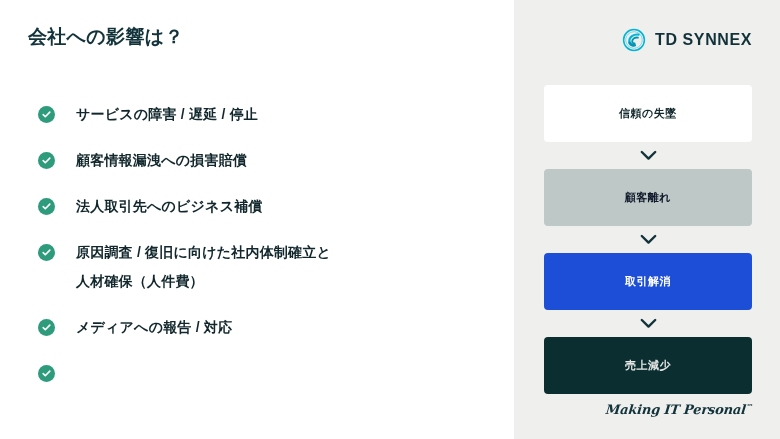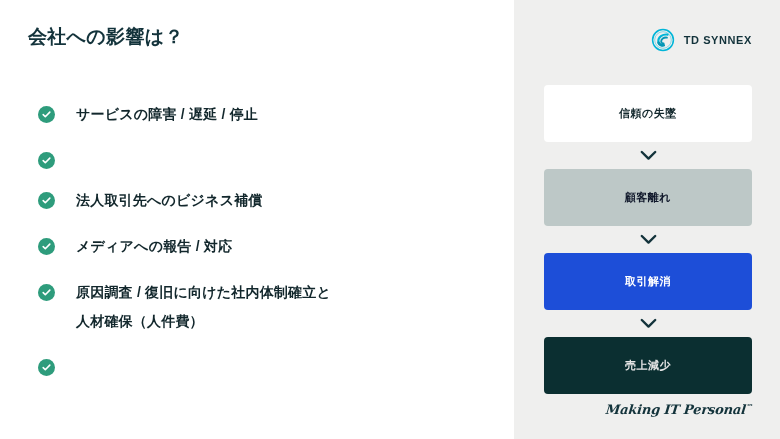--- a/index.html
+++ b/index.html
@@ -91,21 +91,21 @@
     top: 28px;
     display: flex;
     align-items: center;
   }
   #brand-mark {
     width: 24px;
     height: 24px;
     margin-right: 9px;
   }
   #brand-text {
-    font-size: 11px;
+    font-size: 16px;
     font-weight: bold;
     color: #12323a;
     letter-spacing: 0.6px;
     white-space: nowrap;
   }
 
   #flow-chart {
     position: absolute;
     left: 30px;
     top: 85px;
@@ -170,47 +170,48 @@
         </span>
         <span class="bullet-text">サービスの障害 / 遅延 / 停止</span>
       </div>
 
       <div class="bullet-item">
         <span class="check-icon">
           <svg width="11" height="11" viewBox="0 0 11 11">
               <path d="M2.2 5.6 L4.3 7.7 L8.8 3.1" stroke="#ffffff" stroke-width="1.6" fill="none" stroke-linecap="round" stroke-linejoin="round"></path>
             </svg>
         </span>
+        <span class="bullet-text">顧客情報漏洩への損害賠償</span>
       </div>
 
       <div class="bullet-item">
         <span class="check-icon">
           <svg width="11" height="11" viewBox="0 0 11 11">
               <path d="M2.2 5.6 L4.3 7.7 L8.8 3.1" stroke="#ffffff" stroke-width="1.6" fill="none" stroke-linecap="round" stroke-linejoin="round"></path>
             </svg>
         </span>
         <span class="bullet-text">法人取引先へのビジネス補償</span>
       </div>
 
+      <div class="bullet-item two-line">
+        <span class="check-icon">
+          <svg width="11" height="11" viewBox="0 0 11 11">
+              <path d="M2.2 5.6 L4.3 7.7 L8.8 3.1" stroke="#ffffff" stroke-width="1.6" fill="none" stroke-linecap="round" stroke-linejoin="round"></path>
+            </svg>
+        </span>
+        <span class="bullet-text"><span>原因調査 / 復旧に向けた社内体制確立と</span><br><span>人材確保（人件費）</span></span>
+      </div>
+
       <div class="bullet-item">
         <span class="check-icon">
           <svg width="11" height="11" viewBox="0 0 11 11">
               <path d="M2.2 5.6 L4.3 7.7 L8.8 3.1" stroke="#ffffff" stroke-width="1.6" fill="none" stroke-linecap="round" stroke-linejoin="round"></path>
             </svg>
         </span>
         <span class="bullet-text">メディアへの報告 / 対応</span>
-      </div>
-
-      <div class="bullet-item two-line">
-        <span class="check-icon">
-          <svg width="11" height="11" viewBox="0 0 11 11">
-              <path d="M2.2 5.6 L4.3 7.7 L8.8 3.1" stroke="#ffffff" stroke-width="1.6" fill="none" stroke-linecap="round" stroke-linejoin="round"></path>
-            </svg>
-        </span>
-        <span class="bullet-text"><span>原因調査 / 復旧に向けた社内体制確立と</span><br><span>人材確保（人件費）</span></span>
       </div>
 
       <div class="bullet-item">
         <span class="check-icon">
           <svg width="11" height="11" viewBox="0 0 11 11">
               <path d="M2.2 5.6 L4.3 7.7 L8.8 3.1" stroke="#ffffff" stroke-width="1.6" fill="none" stroke-linecap="round" stroke-linejoin="round"></path>
             </svg>
         </span>
       </div>
 

